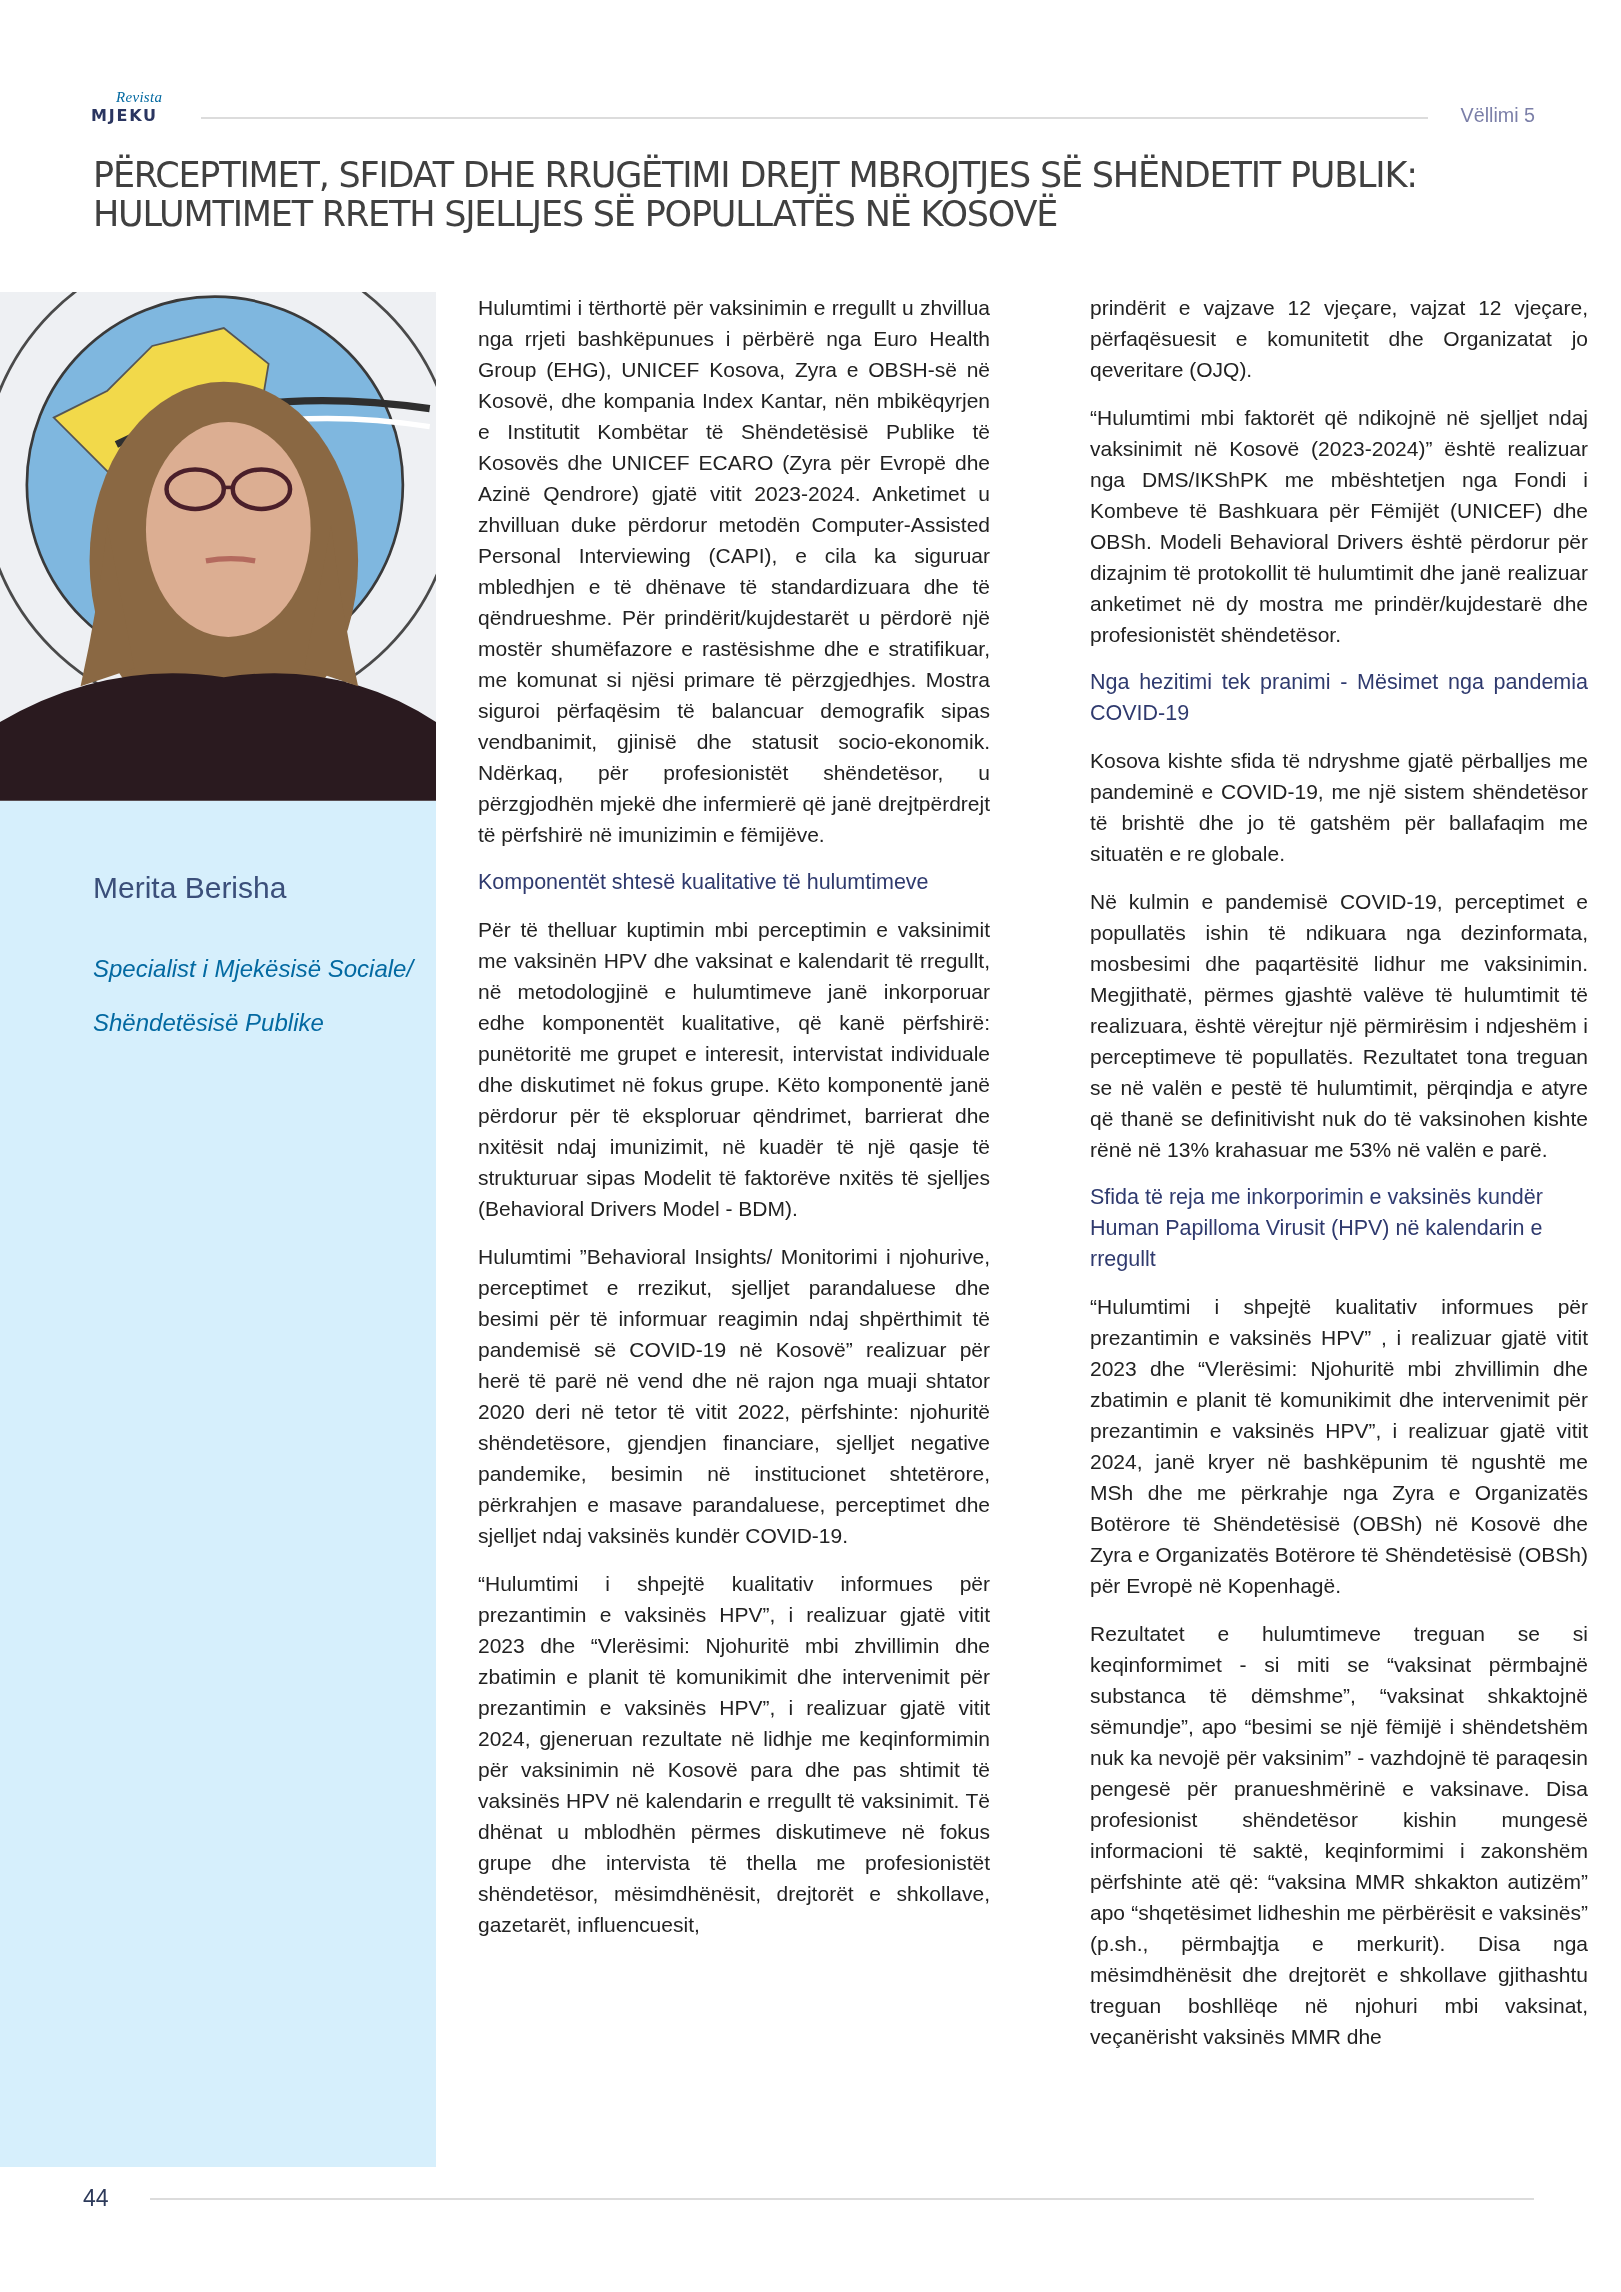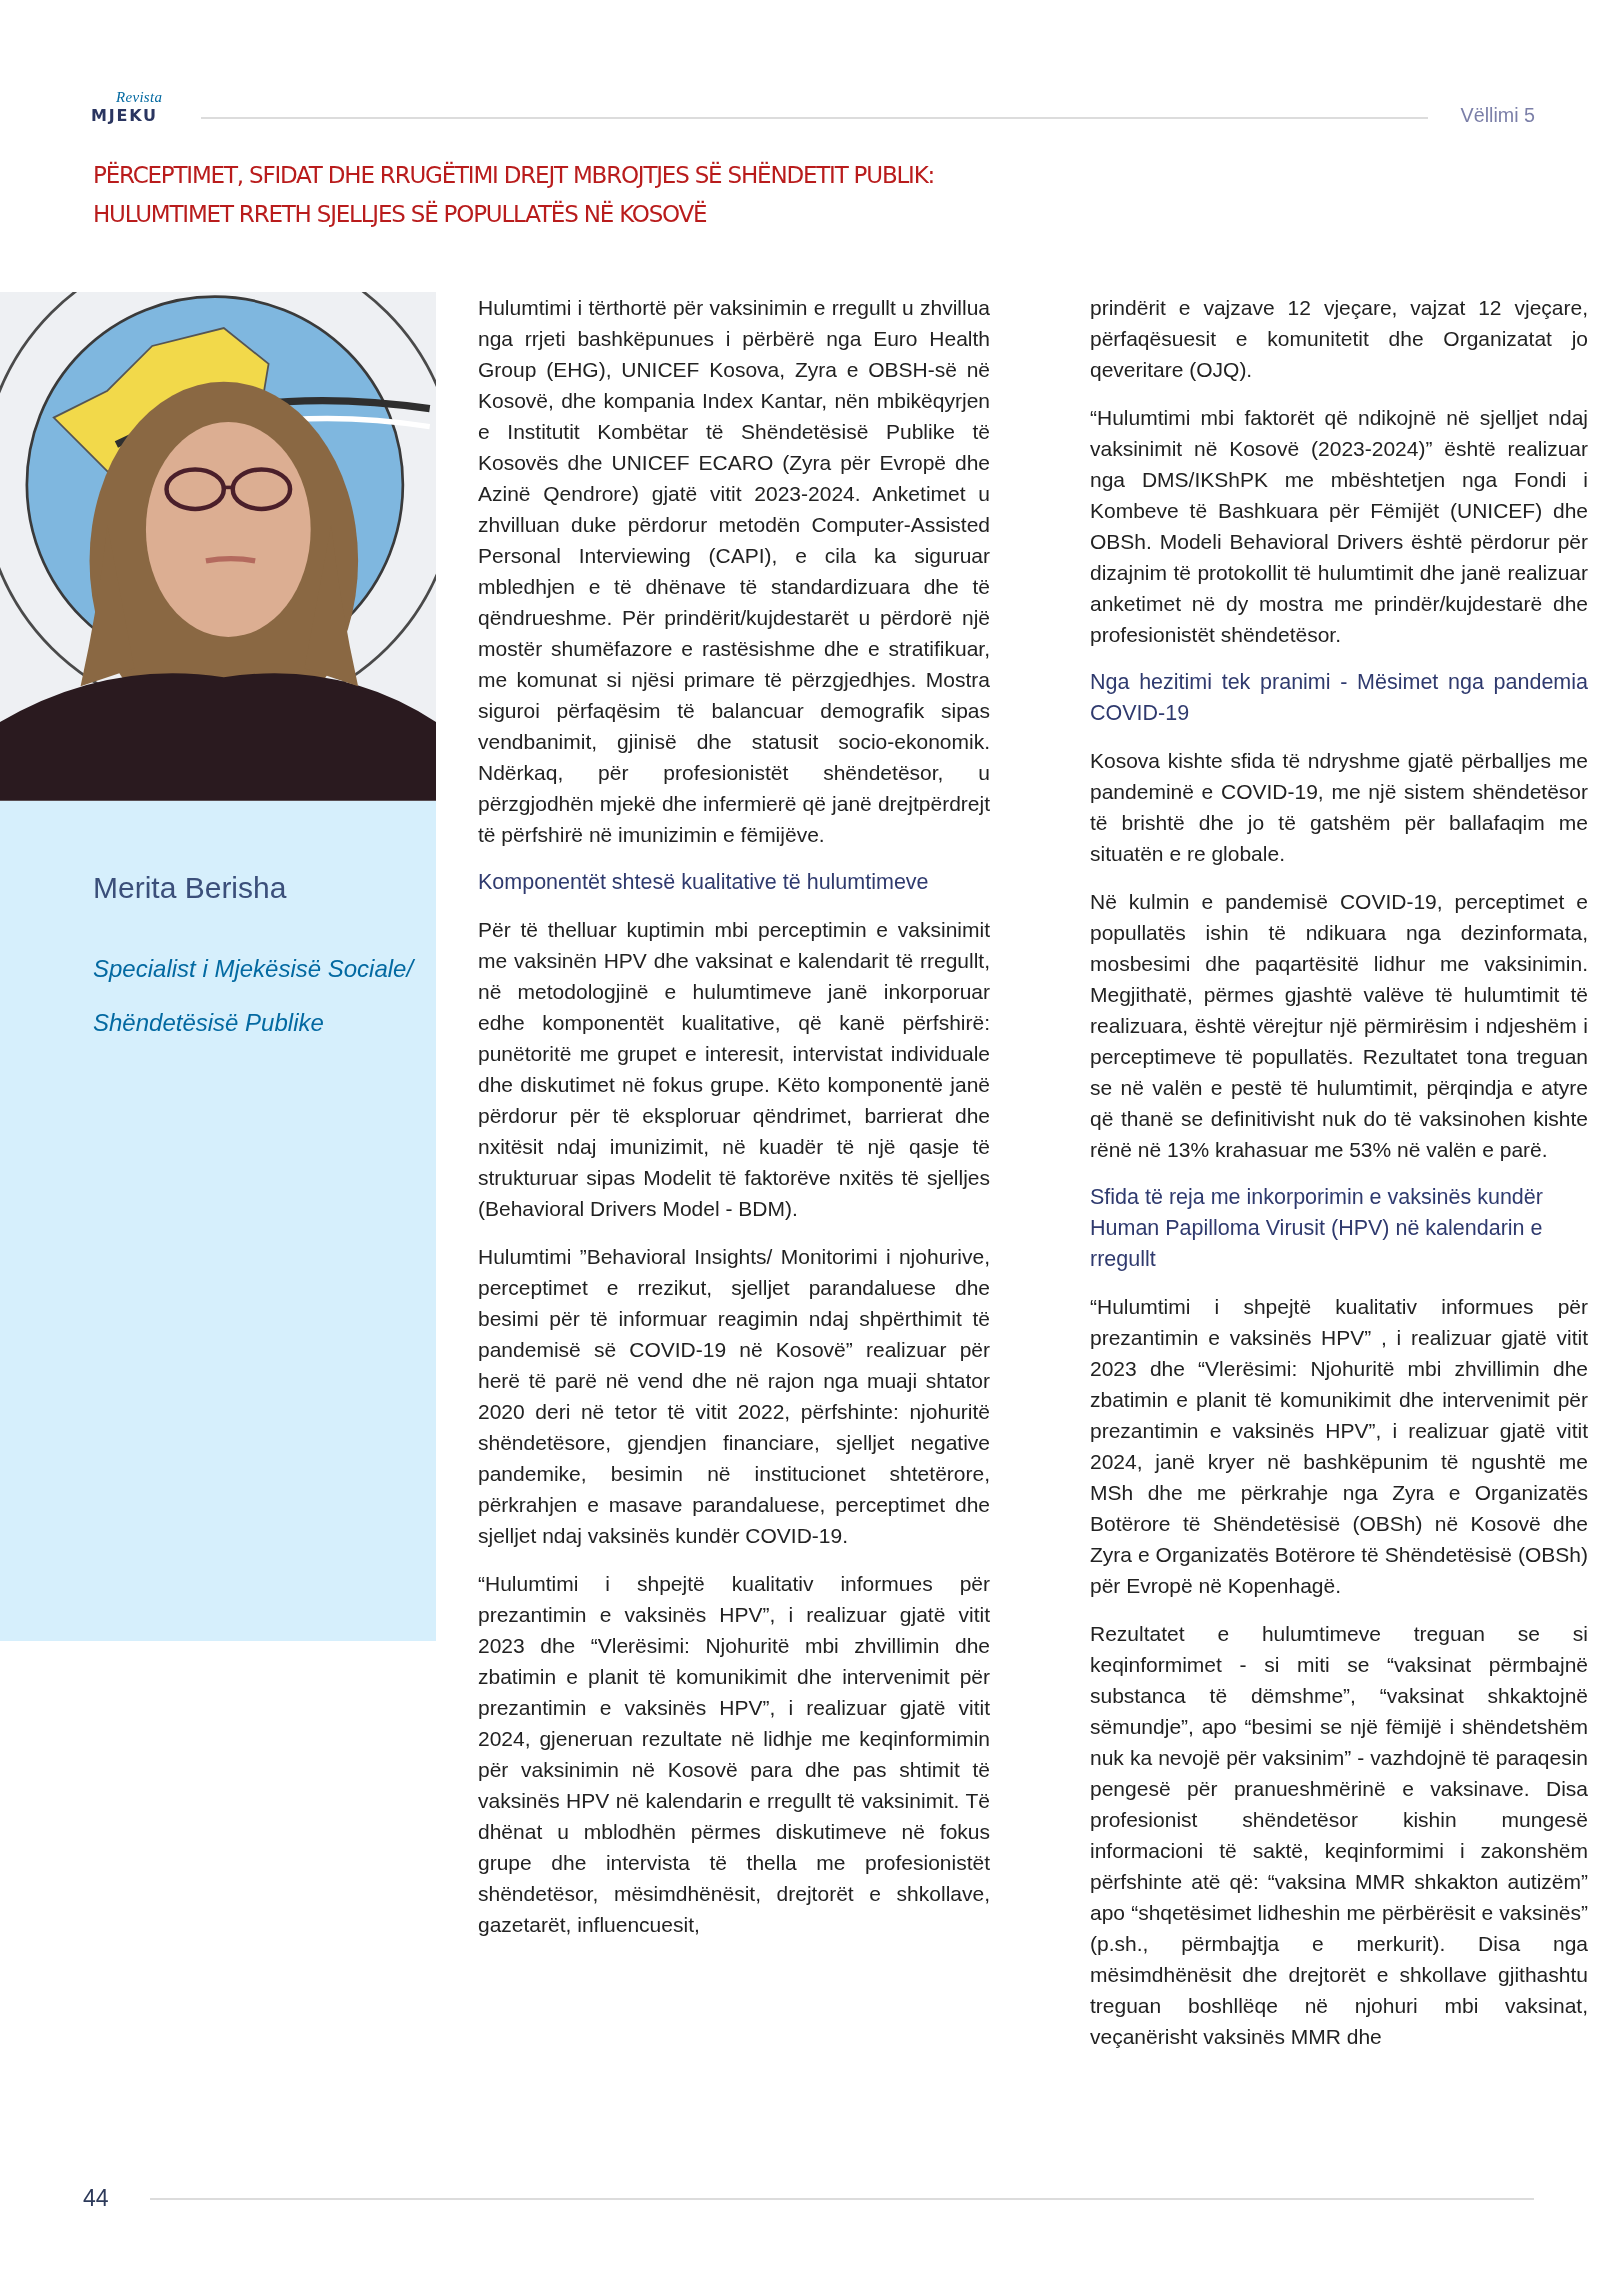--- a/index.html
+++ b/index.html
@@ -8,24 +8,24 @@
 
   
   .masthead { position: absolute; left: 91px; top: 90px; width: 81px; }
   .masthead .rev { font-family: "Liberation Serif", serif; font-style: italic; font-size: 15px; color: #0369a1; line-height: 15px; letter-spacing: 0.3px; margin-left: 25px; }
   .masthead .mj { font-family: "DejaVu Sans", sans-serif; font-weight: bold; font-size: 16px; color: #2a3560; letter-spacing: 1.8px; line-height: 21.5px; }
   .header-rule { position: absolute; left: 201px; top: 117px; width: 1227px; height: 1.8px; background: #dcdcdc; }
   .volume { position: absolute; right: 86px; top: 104px; font-size: 19.7px; color: #7b7fa8; }
 
   .title { position: absolute; left: 93px; top: 156px; width: 1478px;
            font-family: "DejaVu Sans", sans-serif; font-weight: normal;
-           color: #b91c1c; font-size: 23px; line-height: 39px; letter-spacing: -1.2px; margin: 0; }
+           color: #404040; font-size: 35px; line-height: 39px; letter-spacing: -1.2px; margin: 0; }
 
   
-  .sidebar { position: absolute; left: 0; top: 292px; width: 436px; height: 1349px; background: #d6effc; }
+  .sidebar { position: absolute; left: 0; top: 292px; width: 436px; height: 1875px; background: #d6effc; }
   .photo { position: absolute; left: 0; top: 0; width: 436px; height: 509px; overflow: hidden; background: #eef0f2; }
   .author-name { position: absolute; left: 93px; top: 579px; font-size: 30px; color: #3b4f7a; }
   .author-role { position: absolute; left: 93px; top: 650px; width: 331px; font-size: 24px; line-height: 54px; color: #0369a1; font-style: italic; }
   .corr { position: absolute; left: 81px; top: 1800px; font-size: 23px; line-height: 32px; color: #2d3a5a; }
 
   
   .col { position: absolute; top: 292px; width: 512px; font-size: 21px; line-height: 31px; color: #222; }
   .col.c1 { left: 478px; }
   .col.c2 { left: 1042px; width: 498px; margin-left: 48px; }
   .col p { margin: 0 0 17px 0; text-align: justify; }

